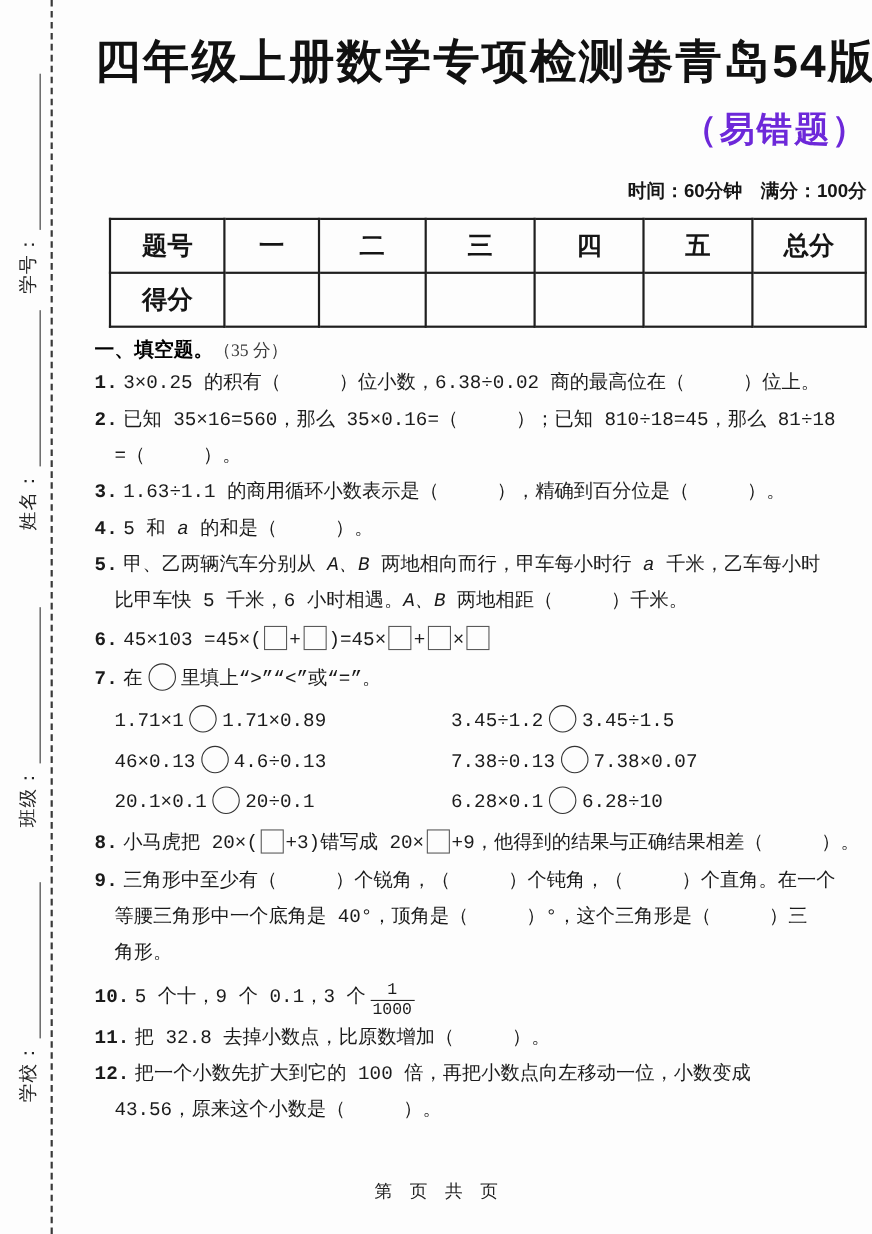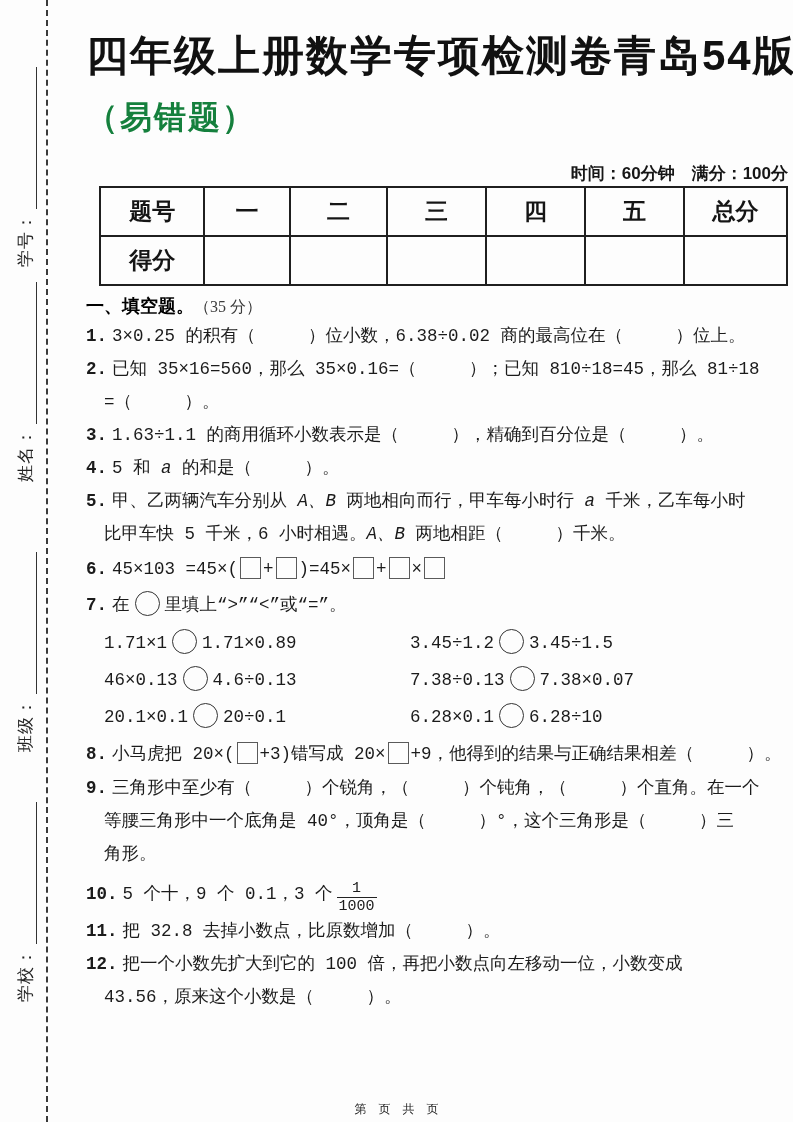--- a/index.html
+++ b/index.html
@@ -27,26 +27,26 @@
   .side-label { line-height:22px; letter-spacing:1px; }
   .side-line { flex:1; height:20px; border-bottom:1.6px solid #333; margin-left:4px; }
   
   .content { position:absolute; left:86px; top:0; width:704px; }
   .title {
     margin-top:28px; text-align:center; white-space:nowrap;
     font-family:"Liberation Sans","DejaVu Sans",sans-serif;
     font-weight:bold; font-size:42px; letter-spacing:2px; color:#111;
   }
   .subtitle {
-    margin-top:12px; text-align:left;
-    font-family:"Liberation Sans","DejaVu Sans",sans-serif;
-    font-weight:bold; font-size:32px; letter-spacing:2px; color:#15803d;
+    margin-top:12px; text-align:right;
+    font-family:"Liberation Sans","DejaVu Sans",sans-serif;
+    font-weight:bold; font-size:32px; letter-spacing:2px; color:#6d28d9;
   }
   .meta {
-    margin-top:22px; margin-bottom:1px; padding-right:2px;
+    margin-top:22px; margin-bottom:13px; padding-right:2px;
     text-align:right;
     font-family:"Liberation Sans","DejaVu Sans",sans-serif;
     font-weight:bold; font-size:17px; color:#161616;
   }
   table.score {
     width:689px; margin-left:13px;
     border-collapse:collapse; table-layout:fixed;
   }
   table.score td {
     border:2px solid #1f1f1f; height:49px;
@@ -74,22 +74,22 @@
   .cmp-rows { padding-left:18px; margin-top:2px; }
   .cmp-row { display:flex; line-height:37px; font-size:17.5px; }
   .cmp-left { width:306px; }
   .frac {
     display:inline-block; vertical-align:-11px; text-align:center;
     font-size:15px; line-height:1.15; margin:0 4px;
   }
   .frac .fnum { display:block; border-bottom:1.4px solid #222; padding:0 4px; }
   .frac .fden { display:block; padding:0 2px; }
   .footer {
-    position:absolute; left:0; bottom:4px; width:100%;
-    text-align:center; font-size:12px; color:#222;
+    position:absolute; left:0; bottom:28px; width:100%;
+    text-align:center; font-size:16px; color:#222;
     font-family:"Liberation Sans","DejaVu Sans",sans-serif;
   }
 </style>
 </head>
 <body>
 
 <div class="page">
 
   <div class="fold-line"></div>
 

